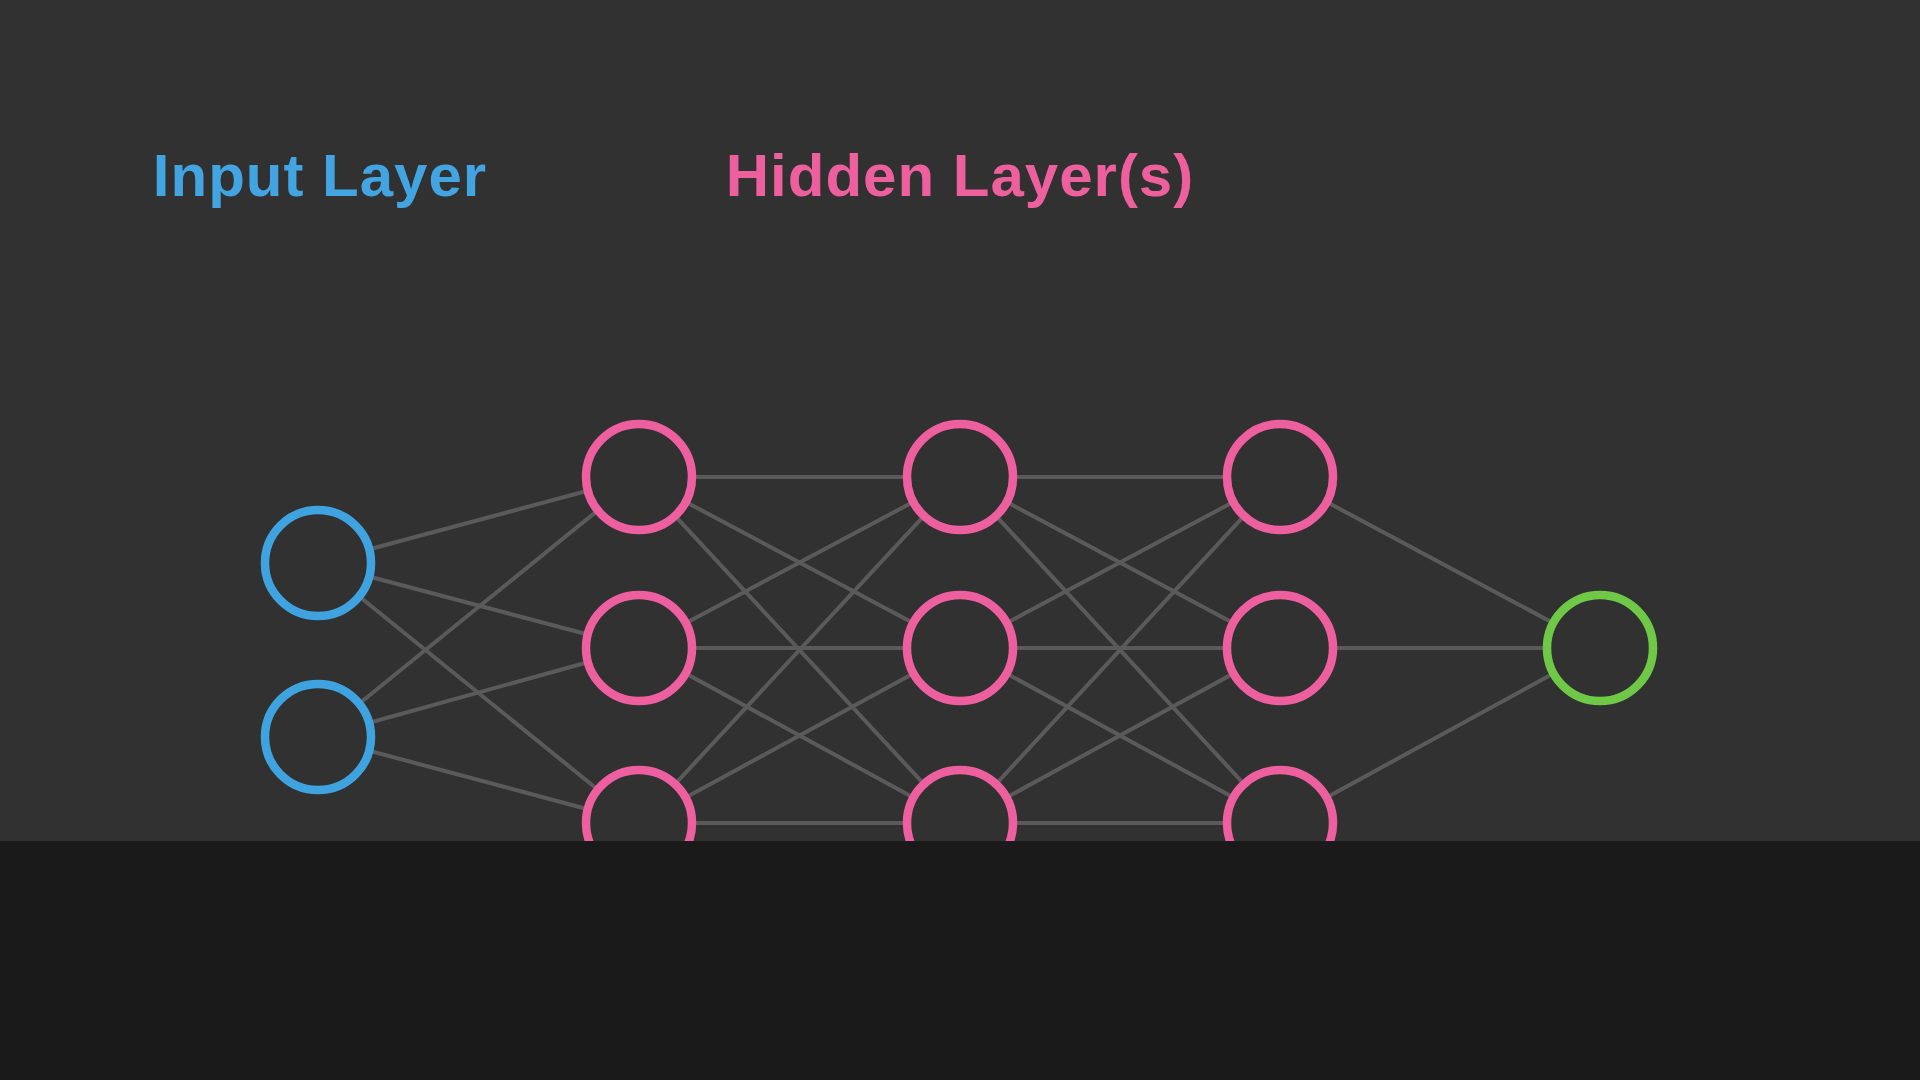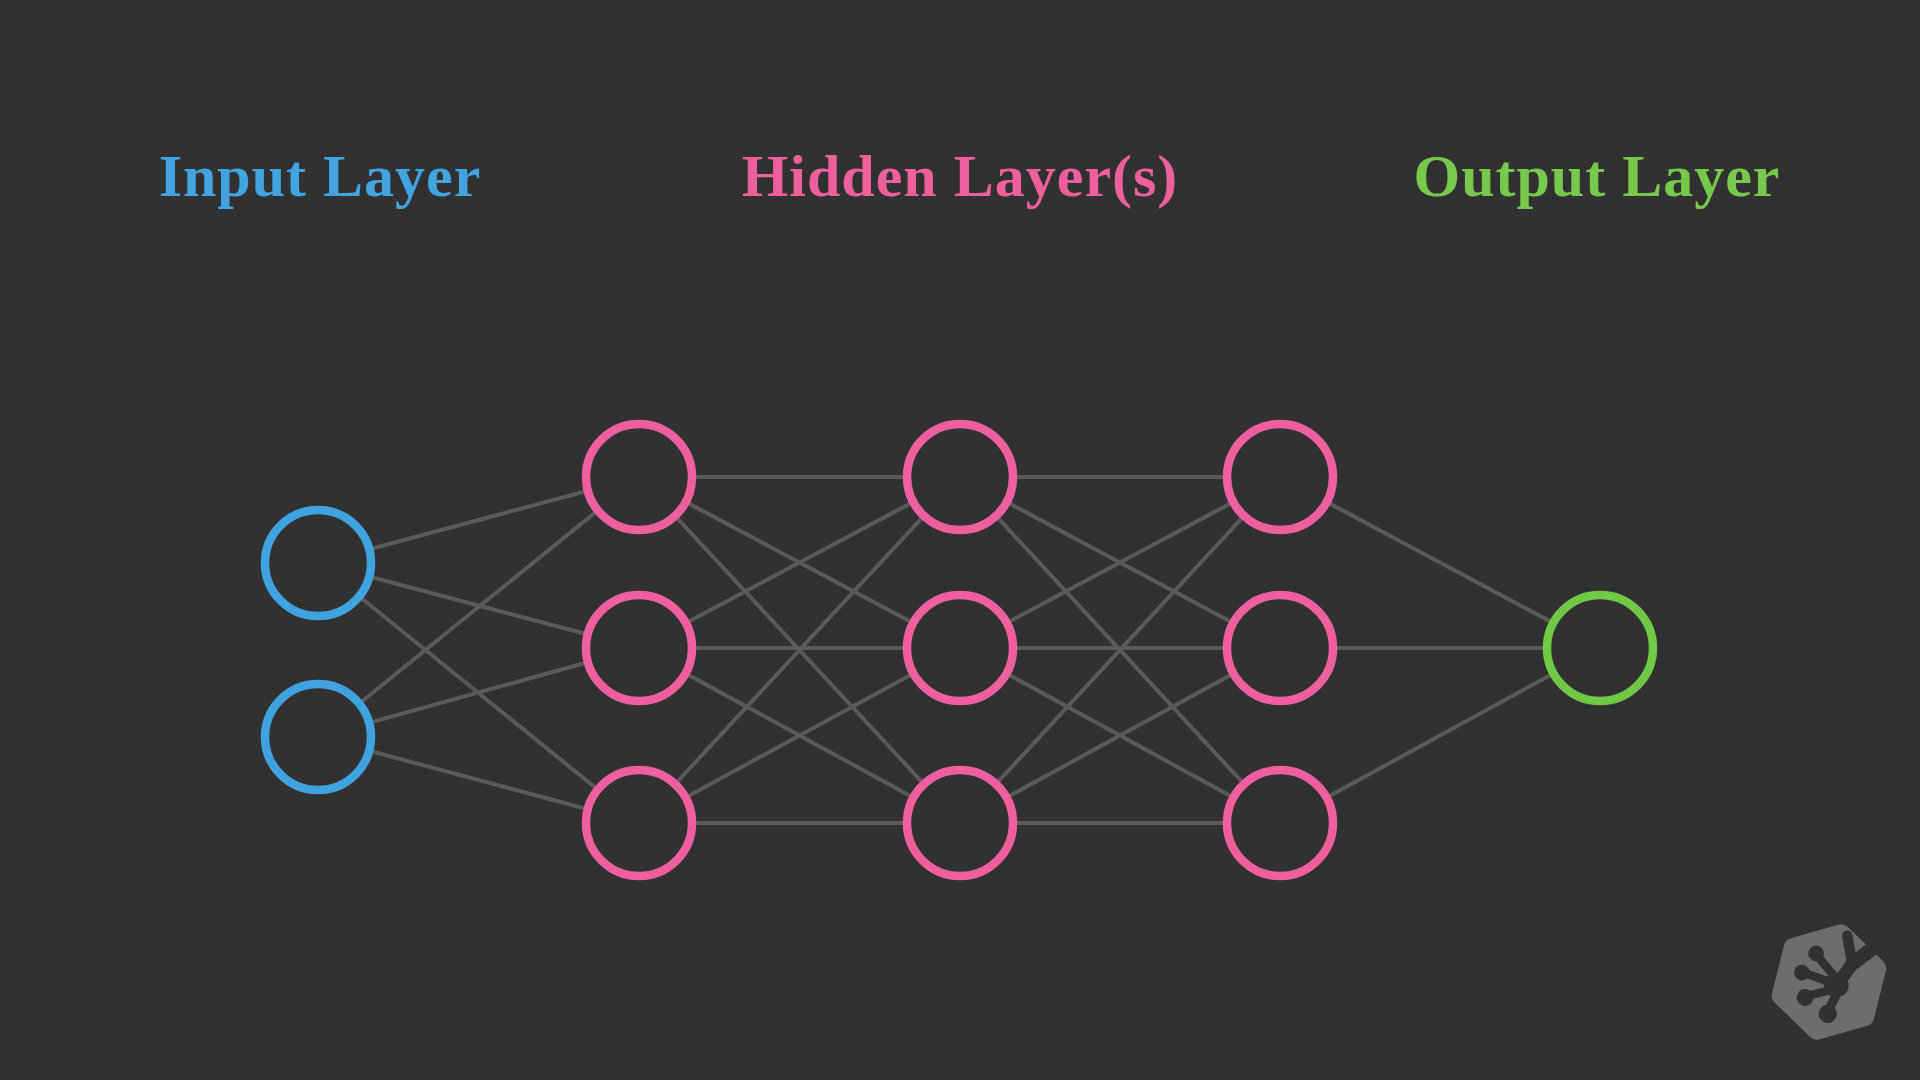--- a/index.html
+++ b/index.html
@@ -3,23 +3,23 @@
 <meta charset="utf-8">
 <style>
   html, body {
     margin: 0;
     padding: 0;
     background: #1a1a1a;
   }
   .stage {
     position: relative;
     width: 1920px;
-    height: 1080px;
+    height: 841px;
     overflow: hidden;
-    font-family: Liberation Serif, serif;
+    font-family: Liberation Sans, sans-serif;
   }
   .layer-label {
     position: absolute;
     top: 146px;
     transform: translateX(-50%);
     font-size: 60px;
     font-weight: 700;
     letter-spacing: 1px;
     white-space: nowrap;
     line-height: 60px;
@@ -97,21 +97,20 @@
       </g>
       <g>
         <circle cx="1600" cy="648" r="53" fill="#313131" stroke="#6fc846" stroke-width="8.5"></circle>
       </g>
     </svg>
 
   <div class="layer-label label-input" style="color: rgb(66, 165, 225);">Input Layer</div>
 
   <div class="layer-label label-hidden" style="color: rgb(238, 95, 158); text-align: center;">Hidden Layer(s)</div>
 
-  <div class="layer-label label-output" style="color: rgb(118, 201, 76);">Output Layer</div>
 
   <svg class="logo" viewBox="0 0 100 104">
     <g transform="rotate(14 50 52)">
 
       <path d="M50 14 L82.9 33 L82.9 71 L50 90 L17.1 71 L17.1 33 Z" stroke-width="15" stroke-linejoin="round" fill="#6d6d6d" stroke="#6d6d6d"></path>
 
       <g>
         <path class="bgstroke" d="M90 2 L64 34" stroke-width="11" stroke-linecap="round" fill="none" stroke="#313131"></path>
         <path class="bgstroke" d="M64 34 L55 14" stroke-width="8" stroke-linecap="round" fill="none" stroke="#313131"></path>
         <path class="bgstroke" d="M64 34 L58 49" stroke-width="10" stroke-linecap="round" fill="none" stroke="#313131"></path>

